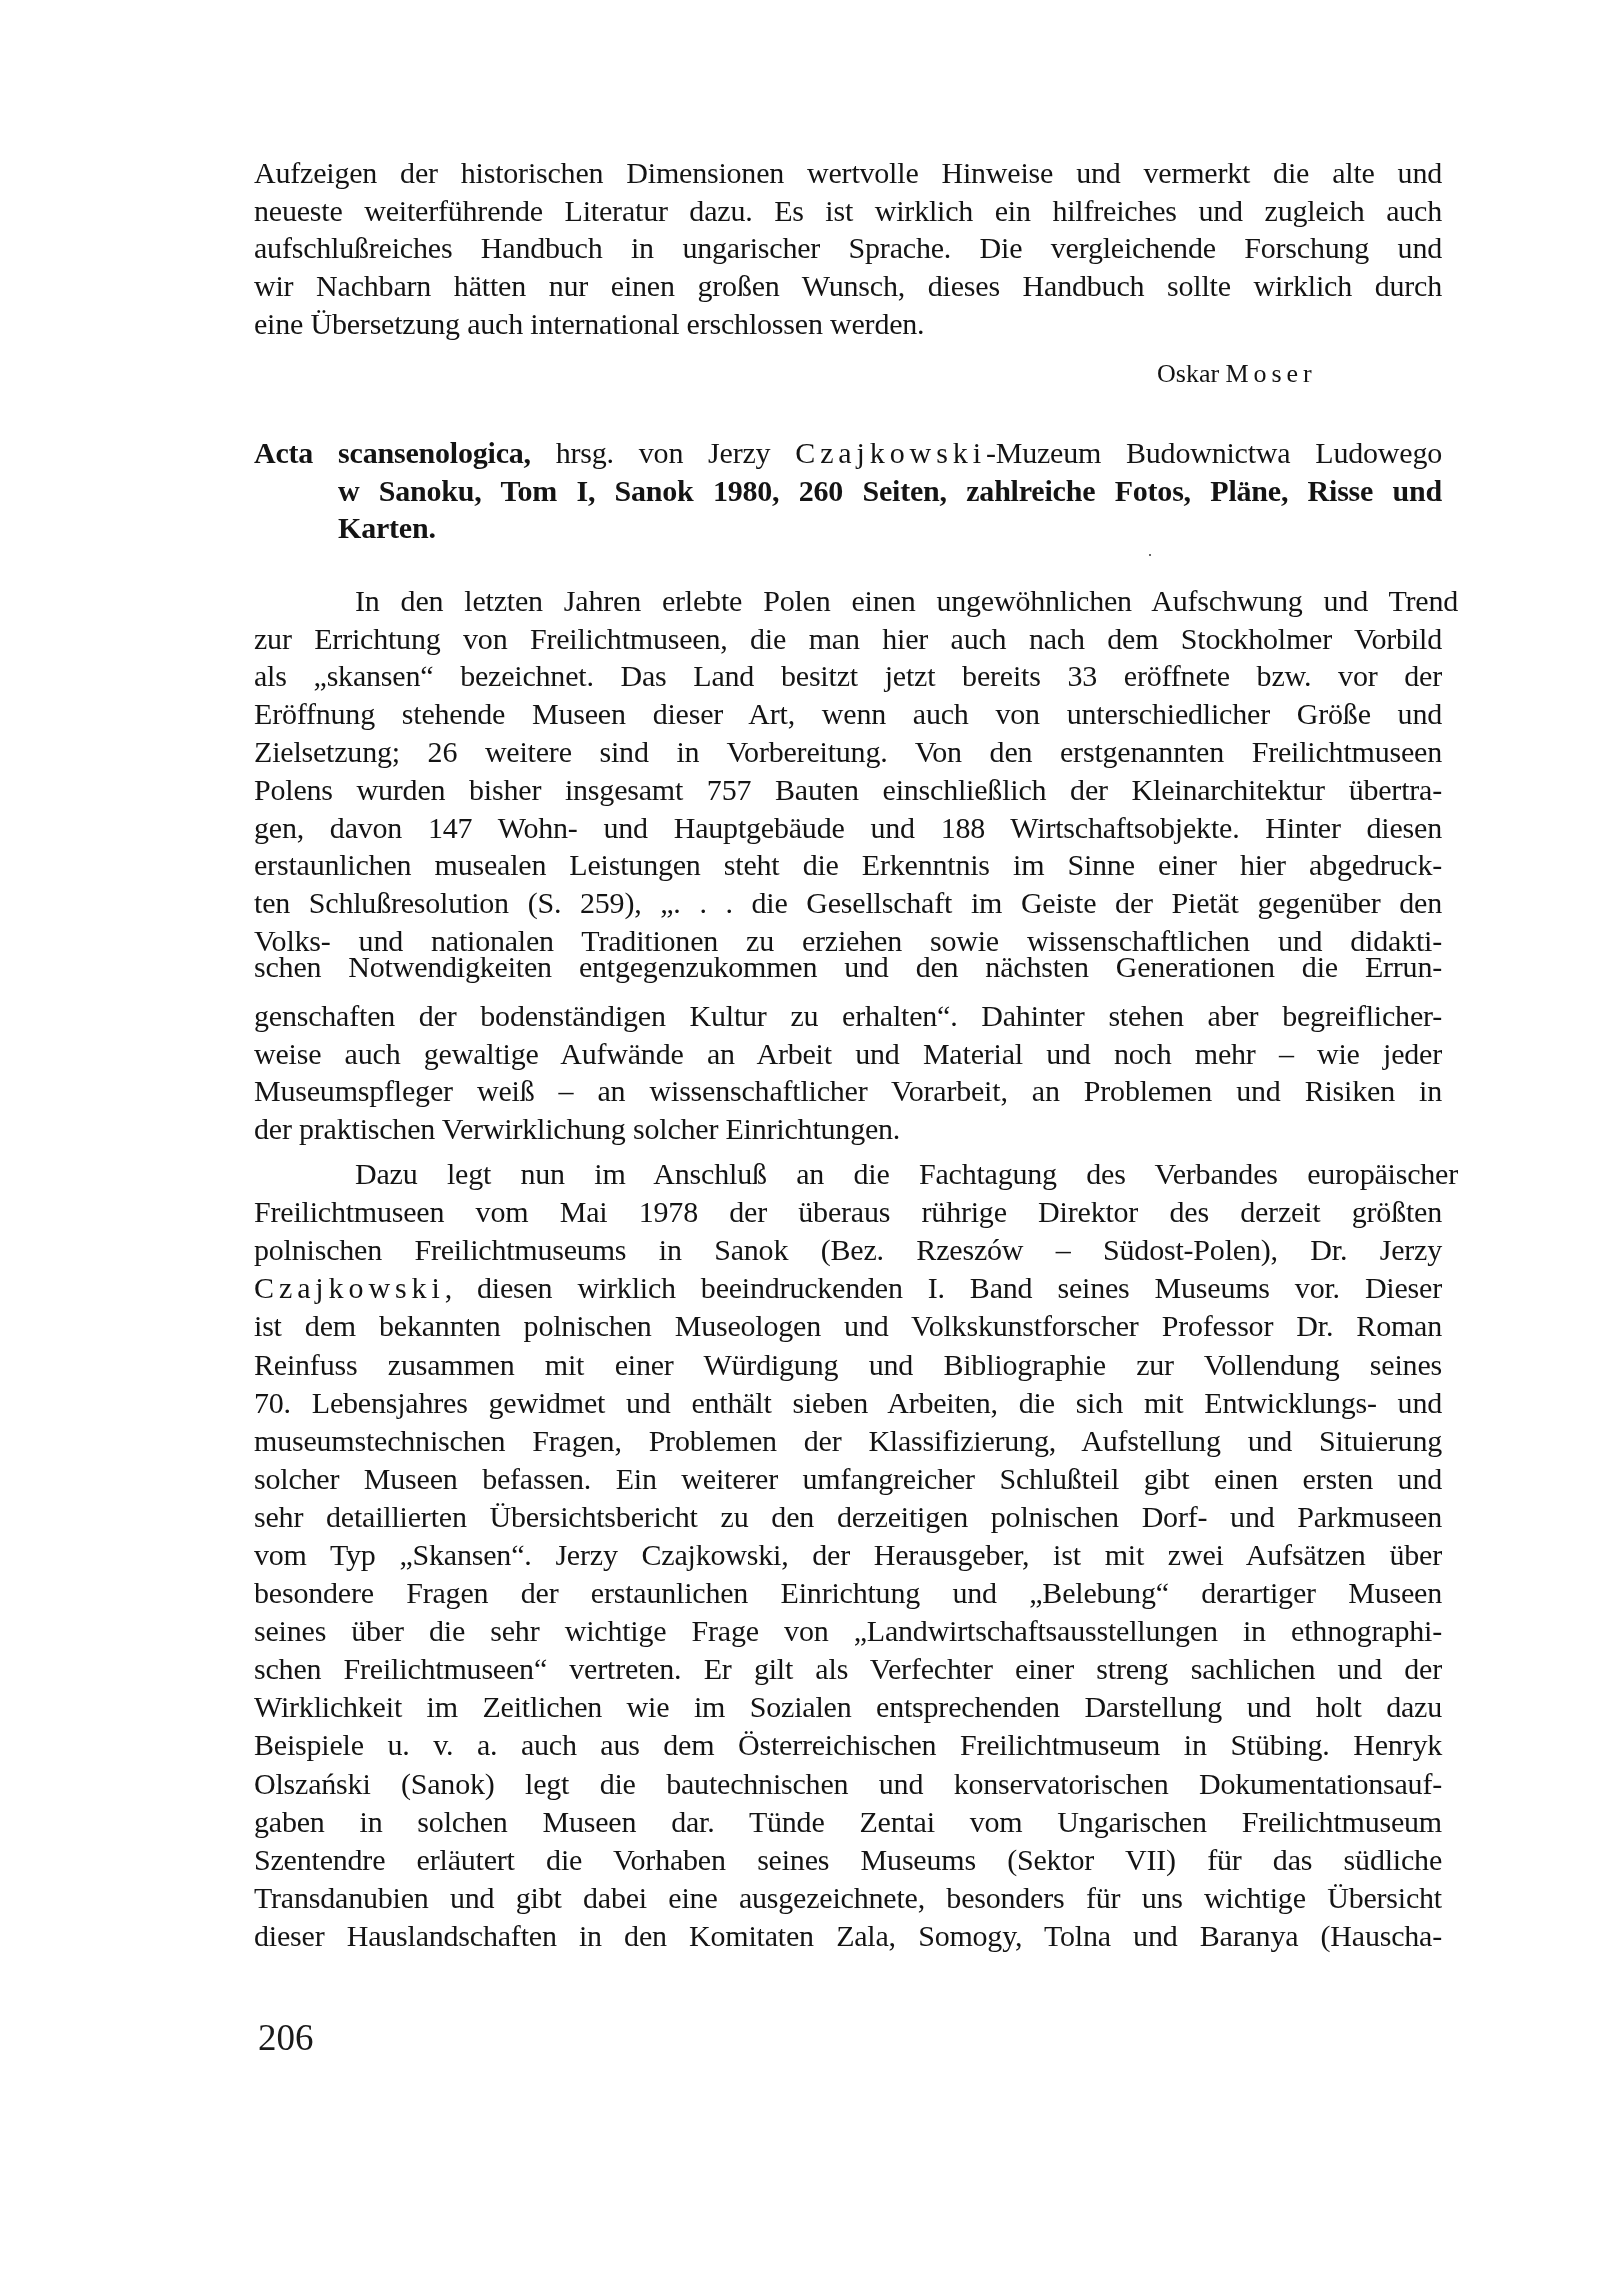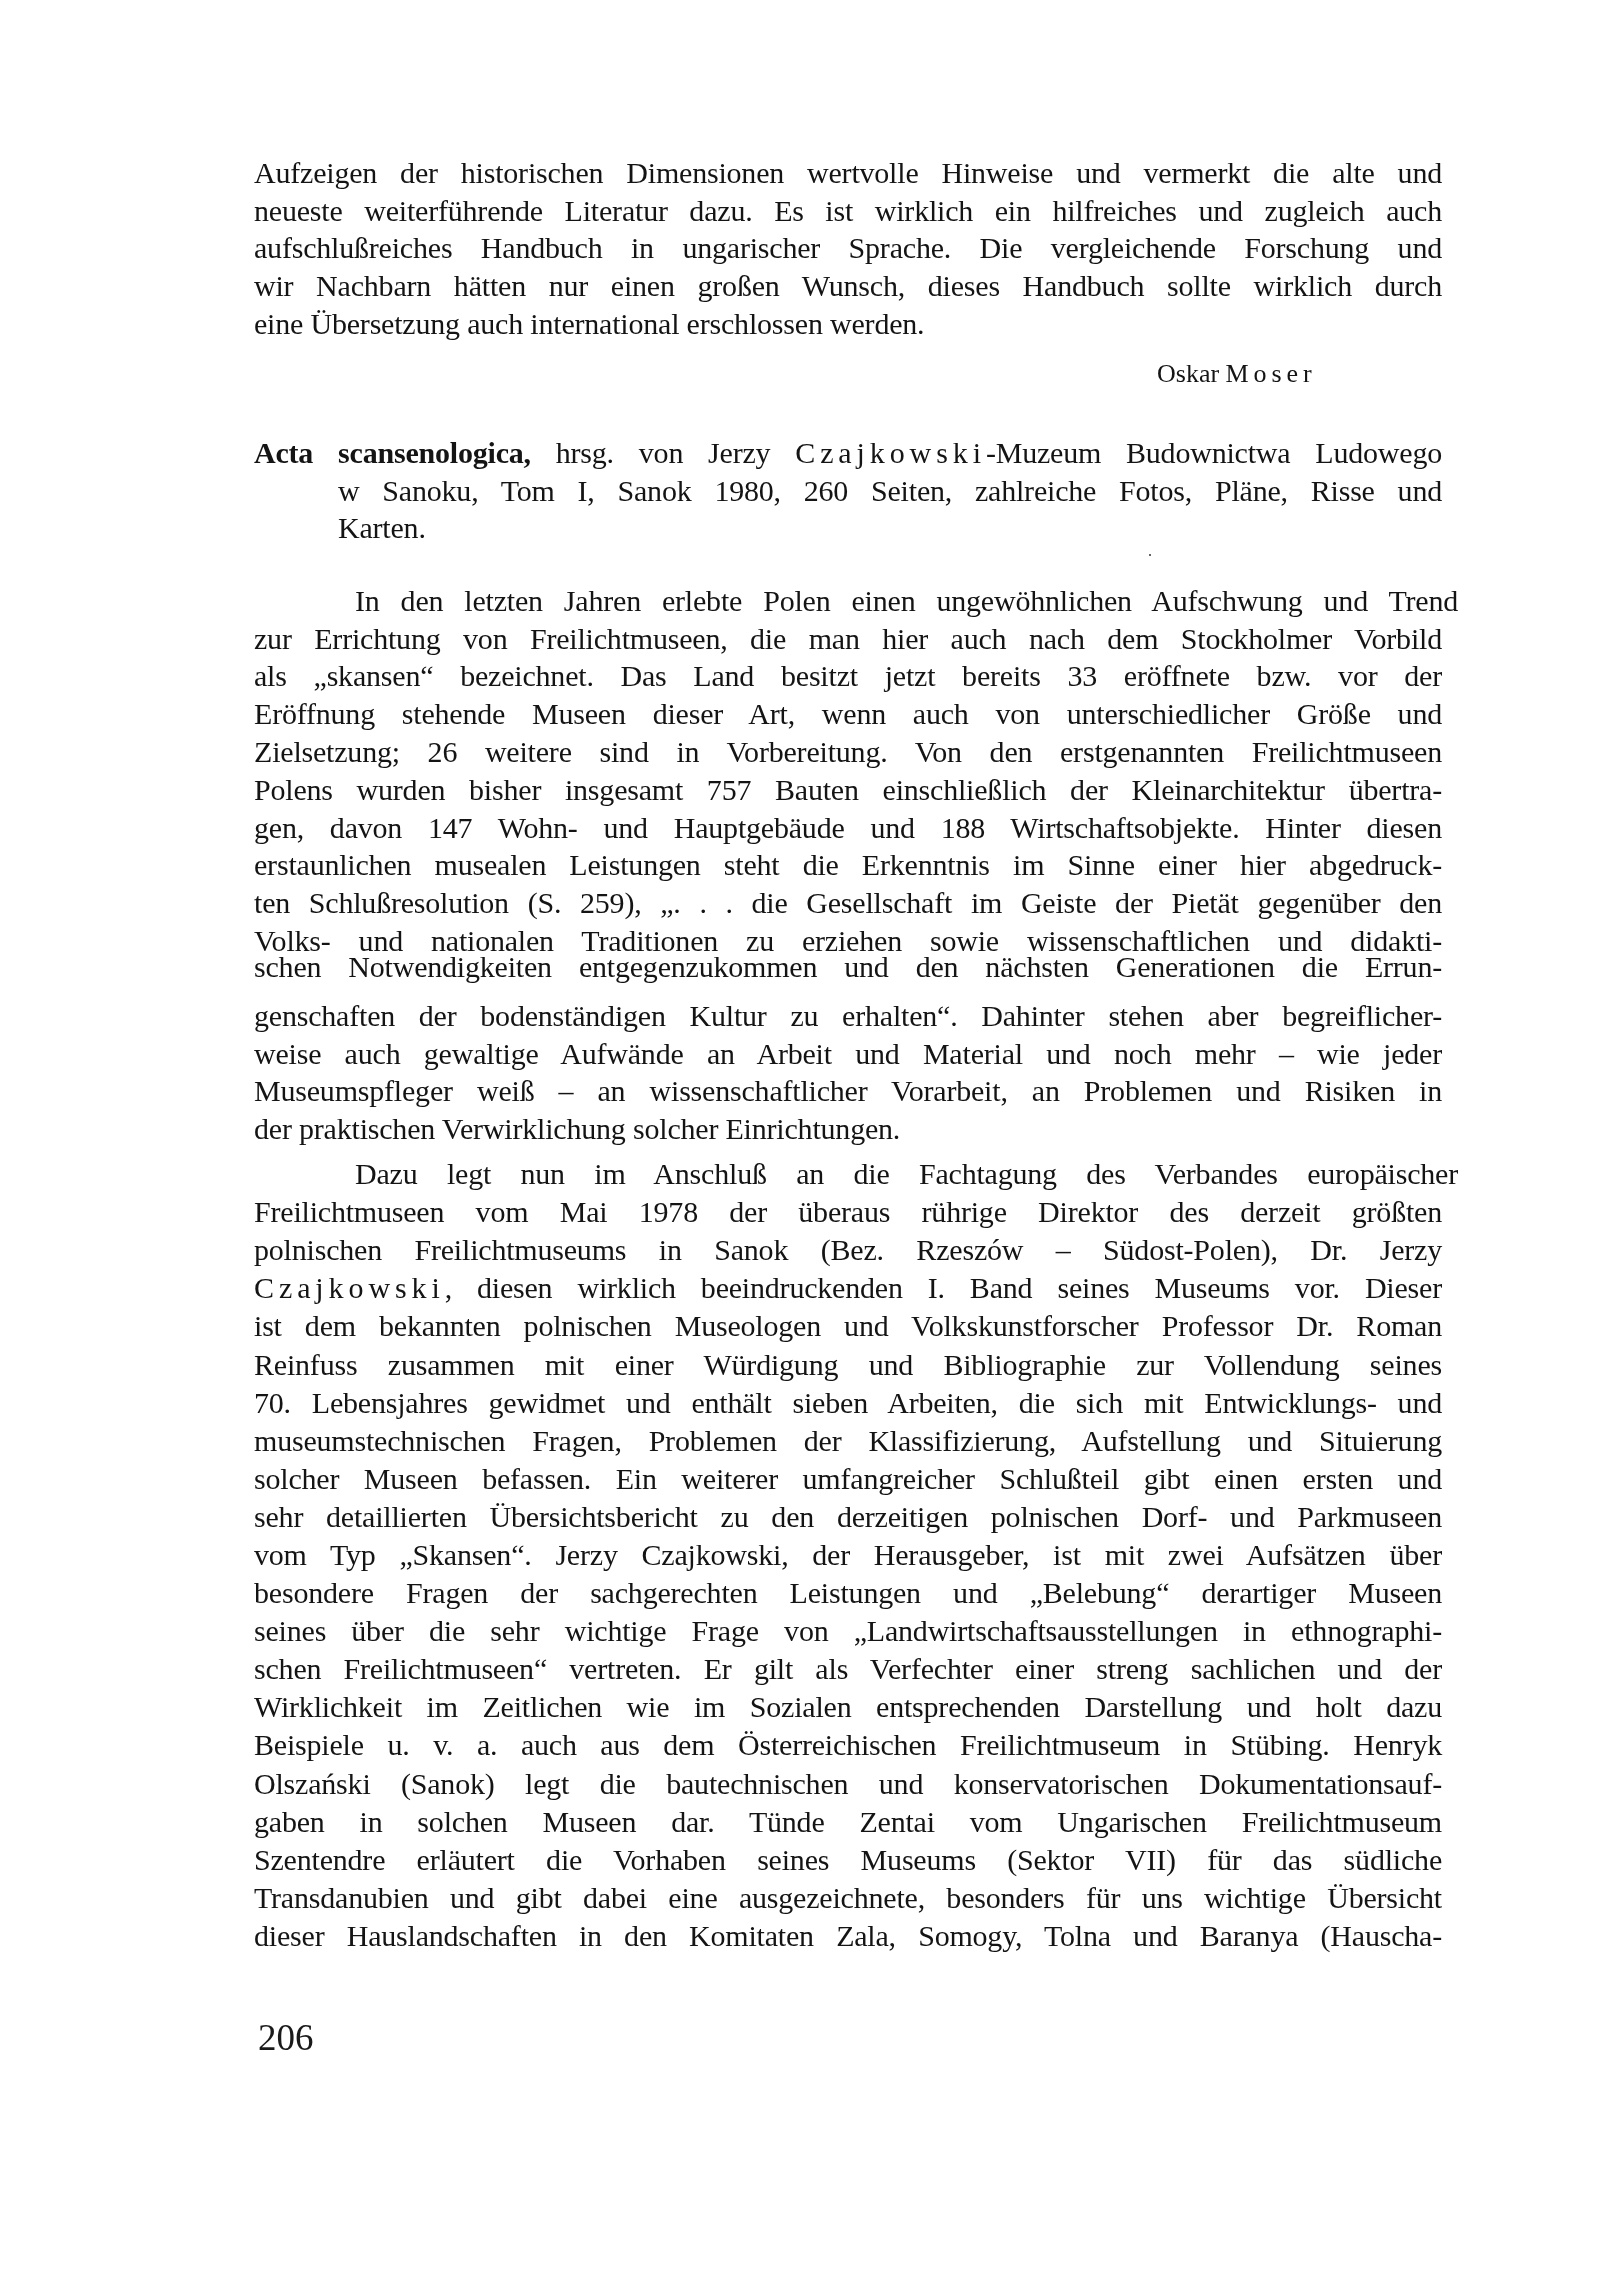--- a/index.html
+++ b/index.html
@@ -14,21 +14,21 @@
     line-height: 37px;
     height: 37px;
     color: #141414;
     white-space: nowrap;
     text-align: justify;
     text-align-last: justify;
     letter-spacing: -0.2px;
   }
   .line.last { text-align-last: left; }
   .line.indent { left: 339px; width: 1103px; margin-left: 16px; }
-  .line.hang { left: 338px; width: 1104px; }
+  .line.hang { left: 338px; width: 1104px; font-weight: bold; }
   .bold { font-weight: bold; }
   .spaced { letter-spacing: 4.9px; }
   .signature {
     position: absolute;
     left: 1157px;
     font-family: "Liberation Serif", "DejaVu Serif", serif;
     font-size: 26px;
     line-height: 37px;
     color: #141414;
     white-space: nowrap;
@@ -93,21 +93,21 @@
     <div class="line" style="top:1193px">Freilichtmuseen vom Mai 1978 der überaus rührige Direktor des derzeit größten</div>
     <div class="line" style="top:1231px">polnischen Freilichtmuseums in Sanok (Bez. Rzeszów – Südost-Polen), Dr. Jerzy</div>
     <div class="line" style="top:1269px"><span class="spaced">Czajkowski</span><span>, diesen wirklich beeindruckenden I. Band seines Museums vor. Dieser</span></div>
     <div class="line" style="top:1307px">ist dem bekannten polnischen Museologen und Volkskunstforscher Professor Dr. Roman</div>
     <div class="line" style="top:1346px">Reinfuss zusammen mit einer Würdigung und Bibliographie zur Vollendung seines</div>
     <div class="line" style="top:1384px">70. Lebensjahres gewidmet und enthält sieben Arbeiten, die sich mit Entwicklungs- und</div>
     <div class="line" style="top:1422px">museumstechnischen Fragen, Problemen der Klassifizierung, Aufstellung und Situierung</div>
     <div class="line" style="top:1460px">solcher Museen befassen. Ein weiterer umfangreicher Schlußteil gibt einen ersten und</div>
     <div class="line" style="top:1498px">sehr detaillierten Übersichtsbericht zu den derzeitigen polnischen Dorf- und Parkmuseen</div>
     <div class="line" style="top:1536px">vom Typ „Skansen“. Jerzy Czajkowski, der Herausgeber, ist mit zwei Aufsätzen über</div>
-    <div class="line" style="top:1574px">besondere Fragen der sachgerechten Leistungen und „Belebung“ derartiger Museen</div>
+    <div class="line" style="top:1574px">besondere Fragen der erstaunlichen Einrichtung und „Belebung“ derartiger Museen</div>
     <div class="line" style="top:1612px">seines über die sehr wichtige Frage von „Landwirtschaftsausstellungen in ethnographi-</div>
     <div class="line" style="top:1650px">schen Freilichtmuseen“ vertreten. Er gilt als Verfechter einer streng sachlichen und der</div>
     <div class="line" style="top:1688px">Wirklichkeit im Zeitlichen wie im Sozialen entsprechenden Darstellung und holt dazu</div>
     <div class="line" style="top:1726px">Beispiele u. v. a. auch aus dem Österreichischen Freilichtmuseum in Stübing. Henryk</div>
     <div class="line" style="top:1765px">Olszański (Sanok) legt die bautechnischen und konservatorischen Dokumentationsauf-</div>
     <div class="line" style="top:1803px">gaben in solchen Museen dar. Tünde Zentai vom Ungarischen Freilichtmuseum</div>
     <div class="line" style="top:1841px">Szentendre erläutert die Vorhaben seines Museums (Sektor VII) für das südliche</div>
     <div class="line" style="top:1879px">Transdanubien und gibt dabei eine ausgezeichnete, besonders für uns wichtige Übersicht</div>
     <div class="line" style="top:1917px">dieser Hauslandschaften in den Komitaten Zala, Somogy, Tolna und Baranya (Hauscha-</div>
   </div>

